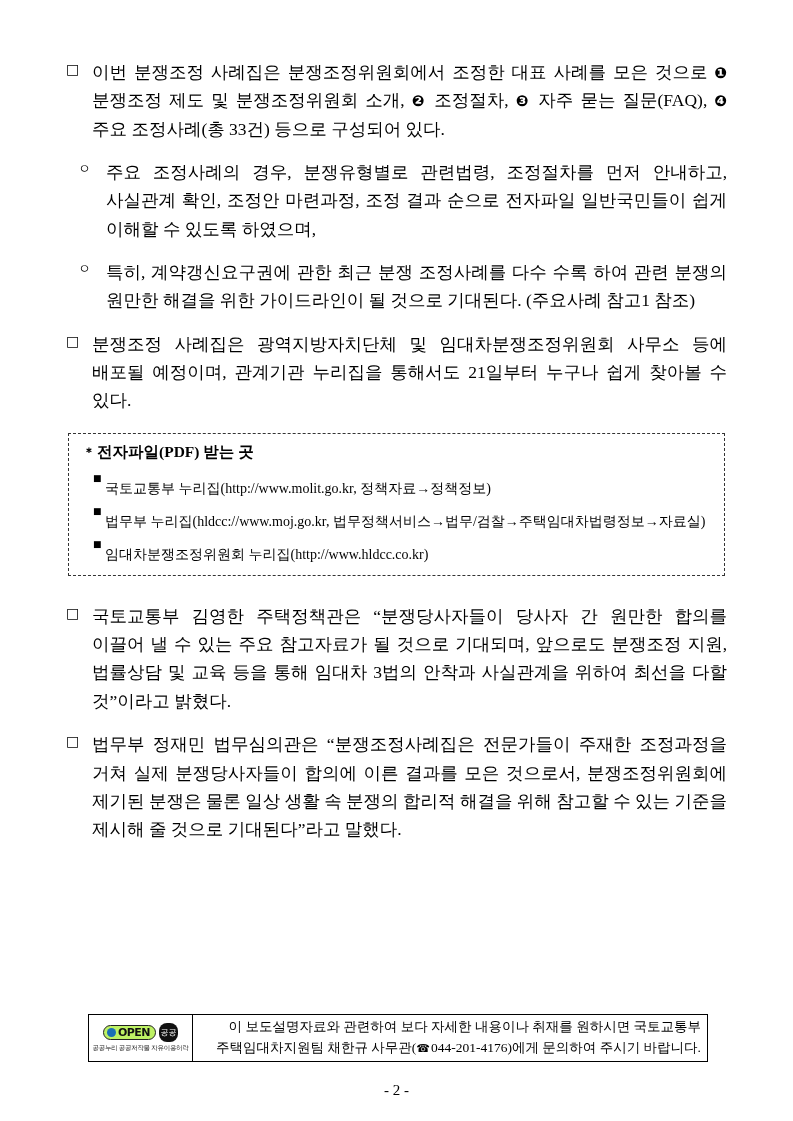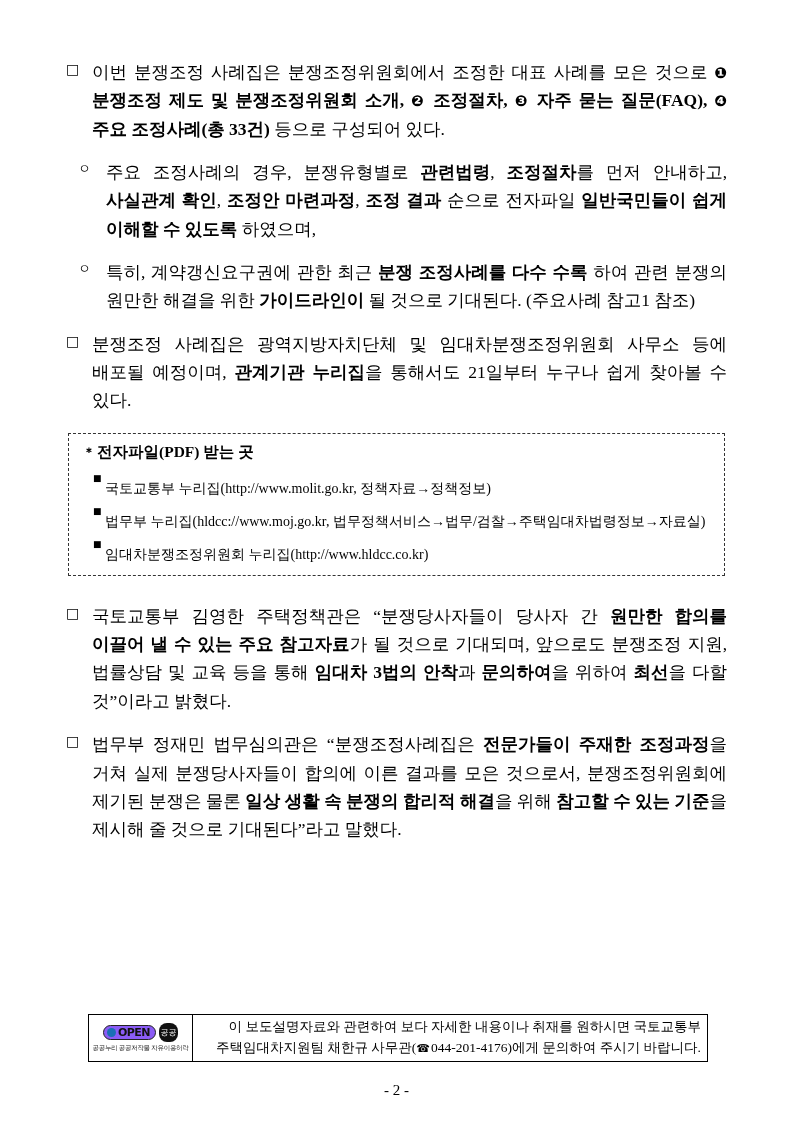--- a/index.html
+++ b/index.html
@@ -45,21 +45,21 @@
     font-size: 13px;
   }
   .body {
     flex: 1 1 auto;
     font-size: 17.5px;
     line-height: 1.62;
     text-align: justify;
     text-justify: inter-word;
     word-break: keep-all;
   }
-  .b { font-weight: bold; }
+  .b { font-weight: normal; }
 
   
   .cnum {
     font-family: "DejaVu Sans", sans-serif;
     font-size: 15px;
     font-weight: bold;
   }
 
   
   .pdfbox {
@@ -126,21 +126,21 @@
     box-sizing: border-box;
   }
   .open-row {
     display: flex;
     align-items: center;
     gap: 3px;
   }
   .open-badge {
     display: inline-flex;
     align-items: center;
-    background: #8b5cf6;
+    background: #bef264;
     border: 1.6px solid #222;
     border-radius: 9px;
     padding: 0px 5px 0px 3px;
     font-family: "DejaVu Sans", sans-serif;
     font-size: 11px;
     font-weight: bold;
     letter-spacing: -0.5px;
     color: #111;
   }
   .open-badge .dot {
@@ -249,21 +249,21 @@
     </div>
     <div class="li">
       <span class="bullet">■</span>
       <span class="txt">임대차분쟁조정위원회 누리집(http://www.hldcc.co.kr)</span>
     </div>
   </div>
 
   <div class="blk">
     <div class="marker sq">□</div>
     <div class="body">
-      <span>국토교통부 김영한 주택정책관은 “분쟁당사자들이 당사자 간 </span><span class="b">원만한 합의를 이끌어 낼 수 있는 주요 참고자료</span><span>가 될 것으로 기대되며, 앞으로도 분쟁조정 지원, 법률상담 및 교육 등을 통해 </span><span class="b">임대차 3법의 안착</span><span>과 </span><span class="b">문의하여</span><span>을 위하여 </span><span class="b">최선</span><span>을 다할 것”이라고 밝혔다.</span>
+      <span>국토교통부 김영한 주택정책관은 “분쟁당사자들이 당사자 간 </span><span class="b">원만한 합의를 이끌어 낼 수 있는 주요 참고자료</span><span>가 될 것으로 기대되며, 앞으로도 분쟁조정 지원, 법률상담 및 교육 등을 통해 </span><span class="b">임대차 3법의 안착</span><span>과 </span><span class="b">사실관계</span><span>을 위하여 </span><span class="b">최선</span><span>을 다할 것”이라고 밝혔다.</span>
     </div>
   </div>
 
   <div class="blk">
     <div class="marker sq">□</div>
     <div class="body">
       <span>법무부 정재민 법무심의관은 “분쟁조정사례집은 </span><span class="b">전문가들이 주재한 조정과정</span><span>을 거쳐 실제 분쟁당사자들이 합의에 이른 결과를 모은 것으로서, 분쟁조정위원회에 제기된 분쟁은 물론 </span><span class="b">일상 생활 속 분쟁의 합리적 해결</span><span>을 위해 </span><span class="b">참고할 수 있는 기준</span><span>을 제시해 줄 것으로 기대된다”라고 말했다.</span>
     </div>
   </div>
 

